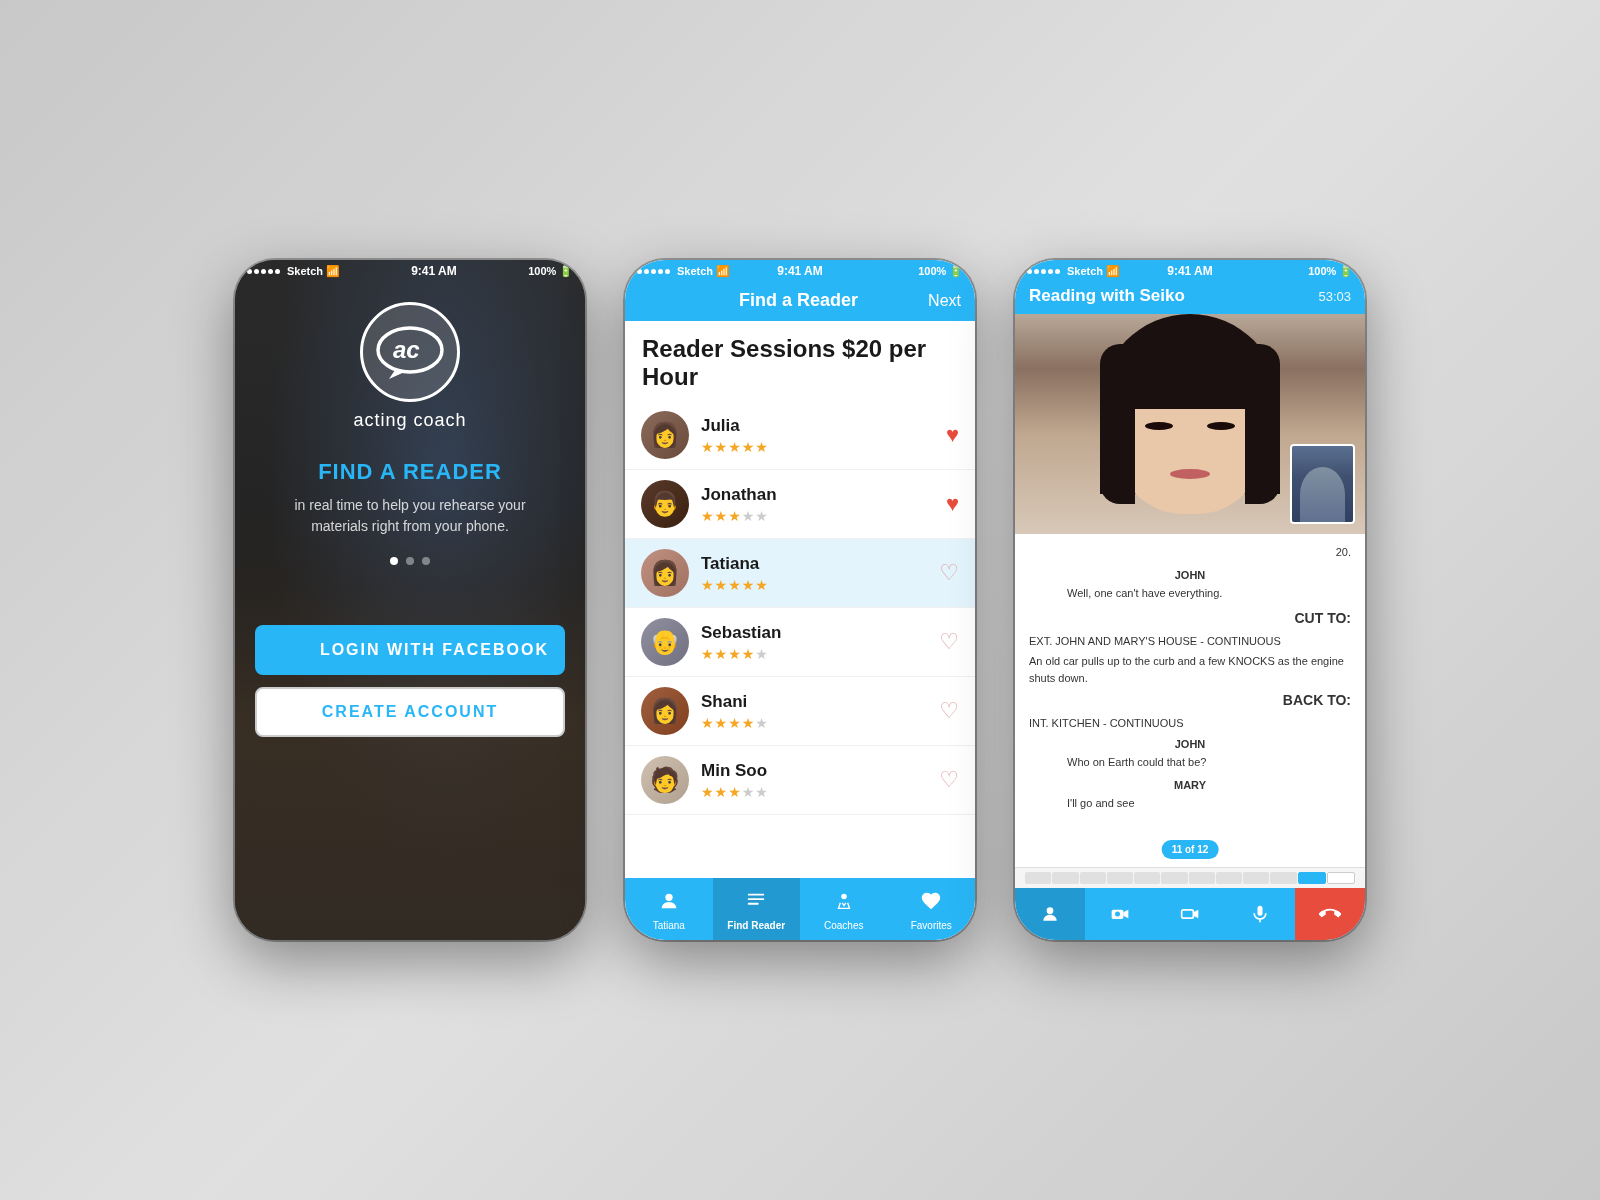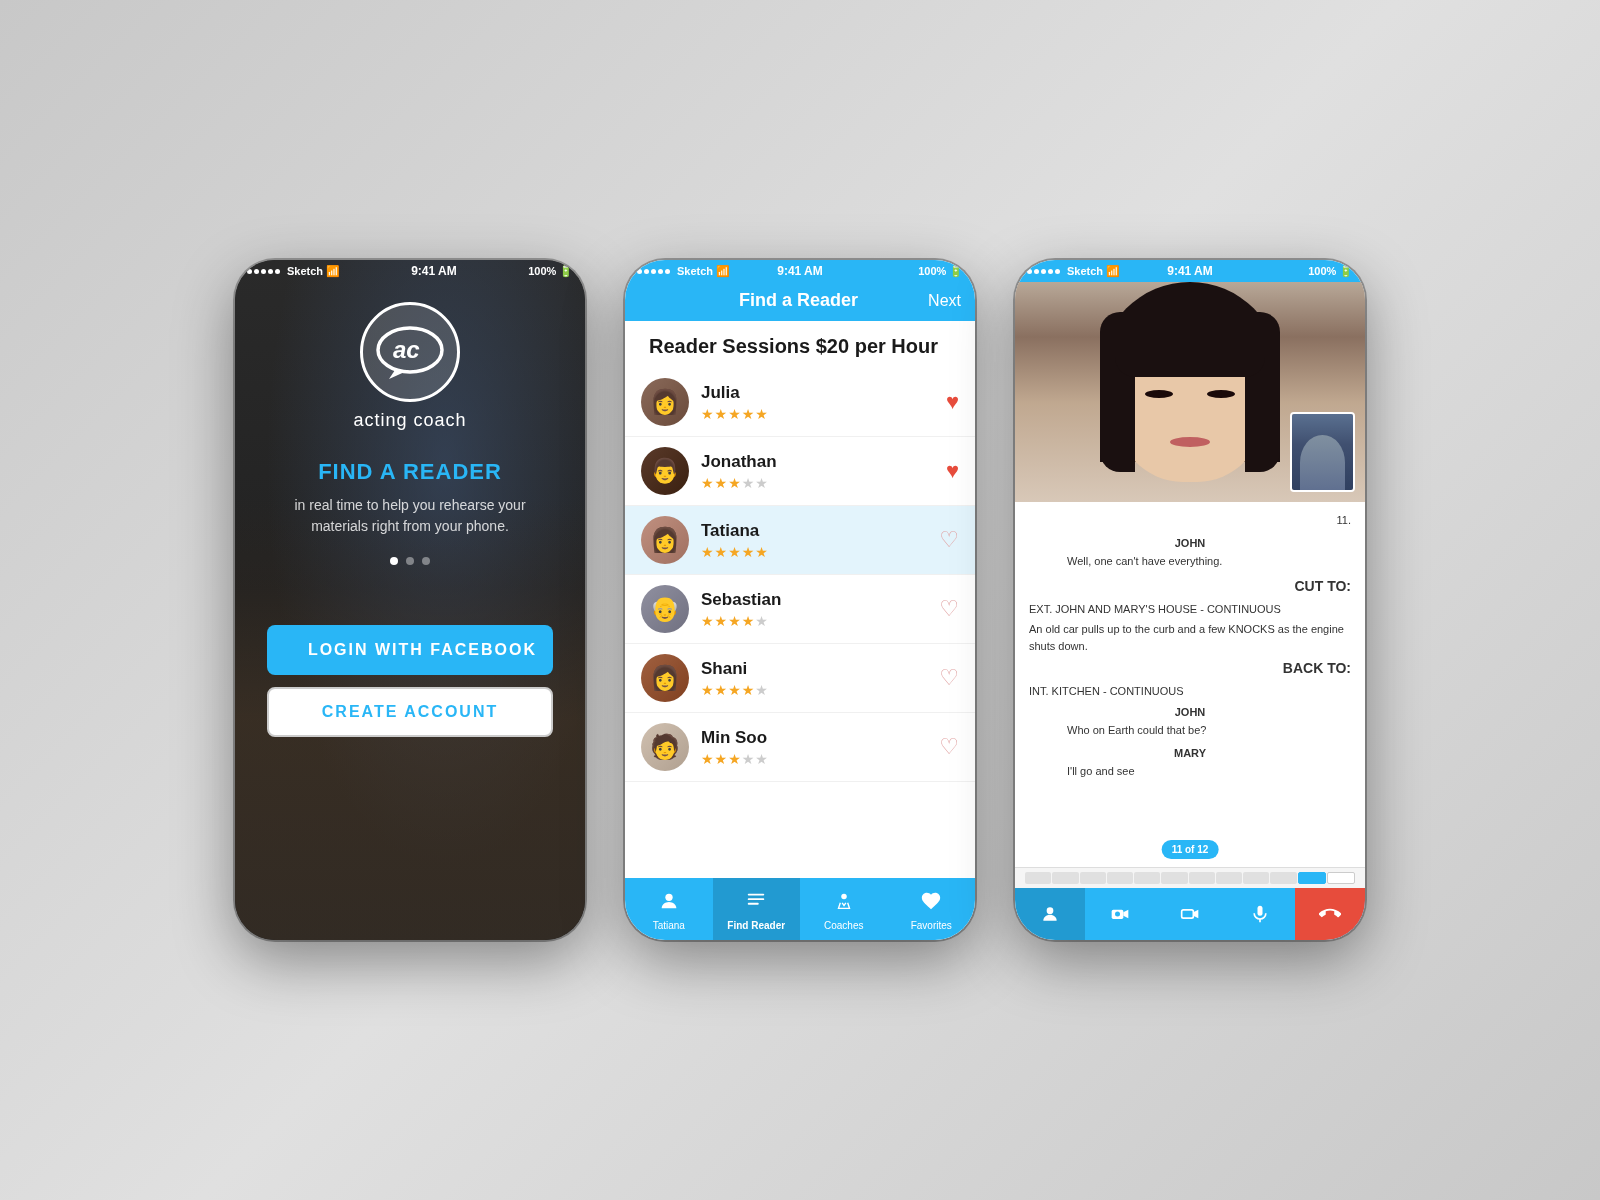--- a/index.html
+++ b/index.html
@@ -79,21 +79,21 @@
         rgba(60,50,40,0.7) 100%
       );
     }
     .phone-1-content {
       position: relative;
       z-index: 5;
       display: flex;
       flex-direction: column;
       align-items: center;
       flex: 1;
-      padding: 20px 32px 20px;
+      padding: 20px 20px 20px;
     }
     .logo-circle {
       width: 100px;
       height: 100px;
       border-radius: 50%;
       background: rgba(255,255,255,0.15);
       border: 3px solid white;
       display: flex;
       align-items: center;
       justify-content: center;
@@ -187,22 +187,22 @@
       font-weight: 600;
     }
     .nav-bar .nav-action {
       font-size: 16px;
       font-weight: 500;
     }
     .nav-bar .nav-placeholder {
       width: 30px;
     }
     .section-header {
-      padding: 14px 24px 10px;
-      font-size: 20px;
+      padding: 14px 17px 10px;
+      font-size: 24px;
       font-weight: 700;
       color: #1a1a1a;
     }
     .reader-list {
       flex: 1;
       overflow: hidden;
     }
     .reader-item {
       display: flex;
       align-items: center;
@@ -638,20 +638,24 @@
       </div>
       <div style="position:absolute;left:50%;transform:translateX(-50%)">
         <span style="color:white;font-size:12px;font-weight:600;">9:41 AM</span>
       </div>
       <div class="right">
         <span style="color:white;font-size:11px;">100%</span>
         <span style="color:white;font-size:11px;">🔋</span>
       </div>
     </div>
 
+    <div class="nav-bar">
+      <div class="nav-title">Reading with Seiko</div>
+      <div class="nav-subtitle">53:03</div>
+    </div>
 
     <div class="video-area">
 
       <div style="width:100%;height:100%;background:linear-gradient(180deg, #b8a898 0%, #8a7060 25%, #c0a890 55%, #d8c8b8 100%);display:flex;align-items:center;justify-content:center;overflow:hidden;">
 
         <div style="position:relative;width:100%;height:100%;display:flex;justify-content:center;">
 
           <div style="position:absolute;top:0;left:50%;transform:translateX(-50%);width:180px;height:180px;background:#1a1010;border-radius:50% 50% 0 0;z-index:2;"></div>
 
           <div style="position:absolute;top:40px;left:50%;transform:translateX(-50%);width:150px;height:160px;background:#e8c8a8;border-radius:45%;z-index:3;"></div>
@@ -669,21 +673,21 @@
       </div>
 
       <div class="pip-video">
         <div style="width:100%;height:100%;background:linear-gradient(180deg,#5a7090 0%,#405070 40%,#304060 100%);display:flex;align-items:flex-end;justify-content:center;">
           <div style="width:45px;height:55px;background:linear-gradient(180deg,#8090a0 0%,#607090 100%);border-radius:50% 50% 0 0;"></div>
         </div>
       </div>
     </div>
 
     <div class="script-area">
-      <div class="script-page-num">11.</div>
+      <div class="script-page-num">20.</div>
 
       <div class="script-character">JOHN</div>
       <div class="script-dialogue">Well, one can't have everything.</div>
       <div class="script-transition">CUT TO:</div>
       <div class="script-heading">EXT. JOHN AND MARY'S HOUSE - CONTINUOUS</div>
       <div class="script-action">An old car pulls up to the curb and a few KNOCKS as the engine shuts down.</div>
       <div class="script-transition">BACK TO:</div>
       <div class="script-heading">INT. KITCHEN - CONTINUOUS</div>
       <div class="script-character">JOHN</div>
       <div class="script-dialogue">Who on Earth could that be?</div>

